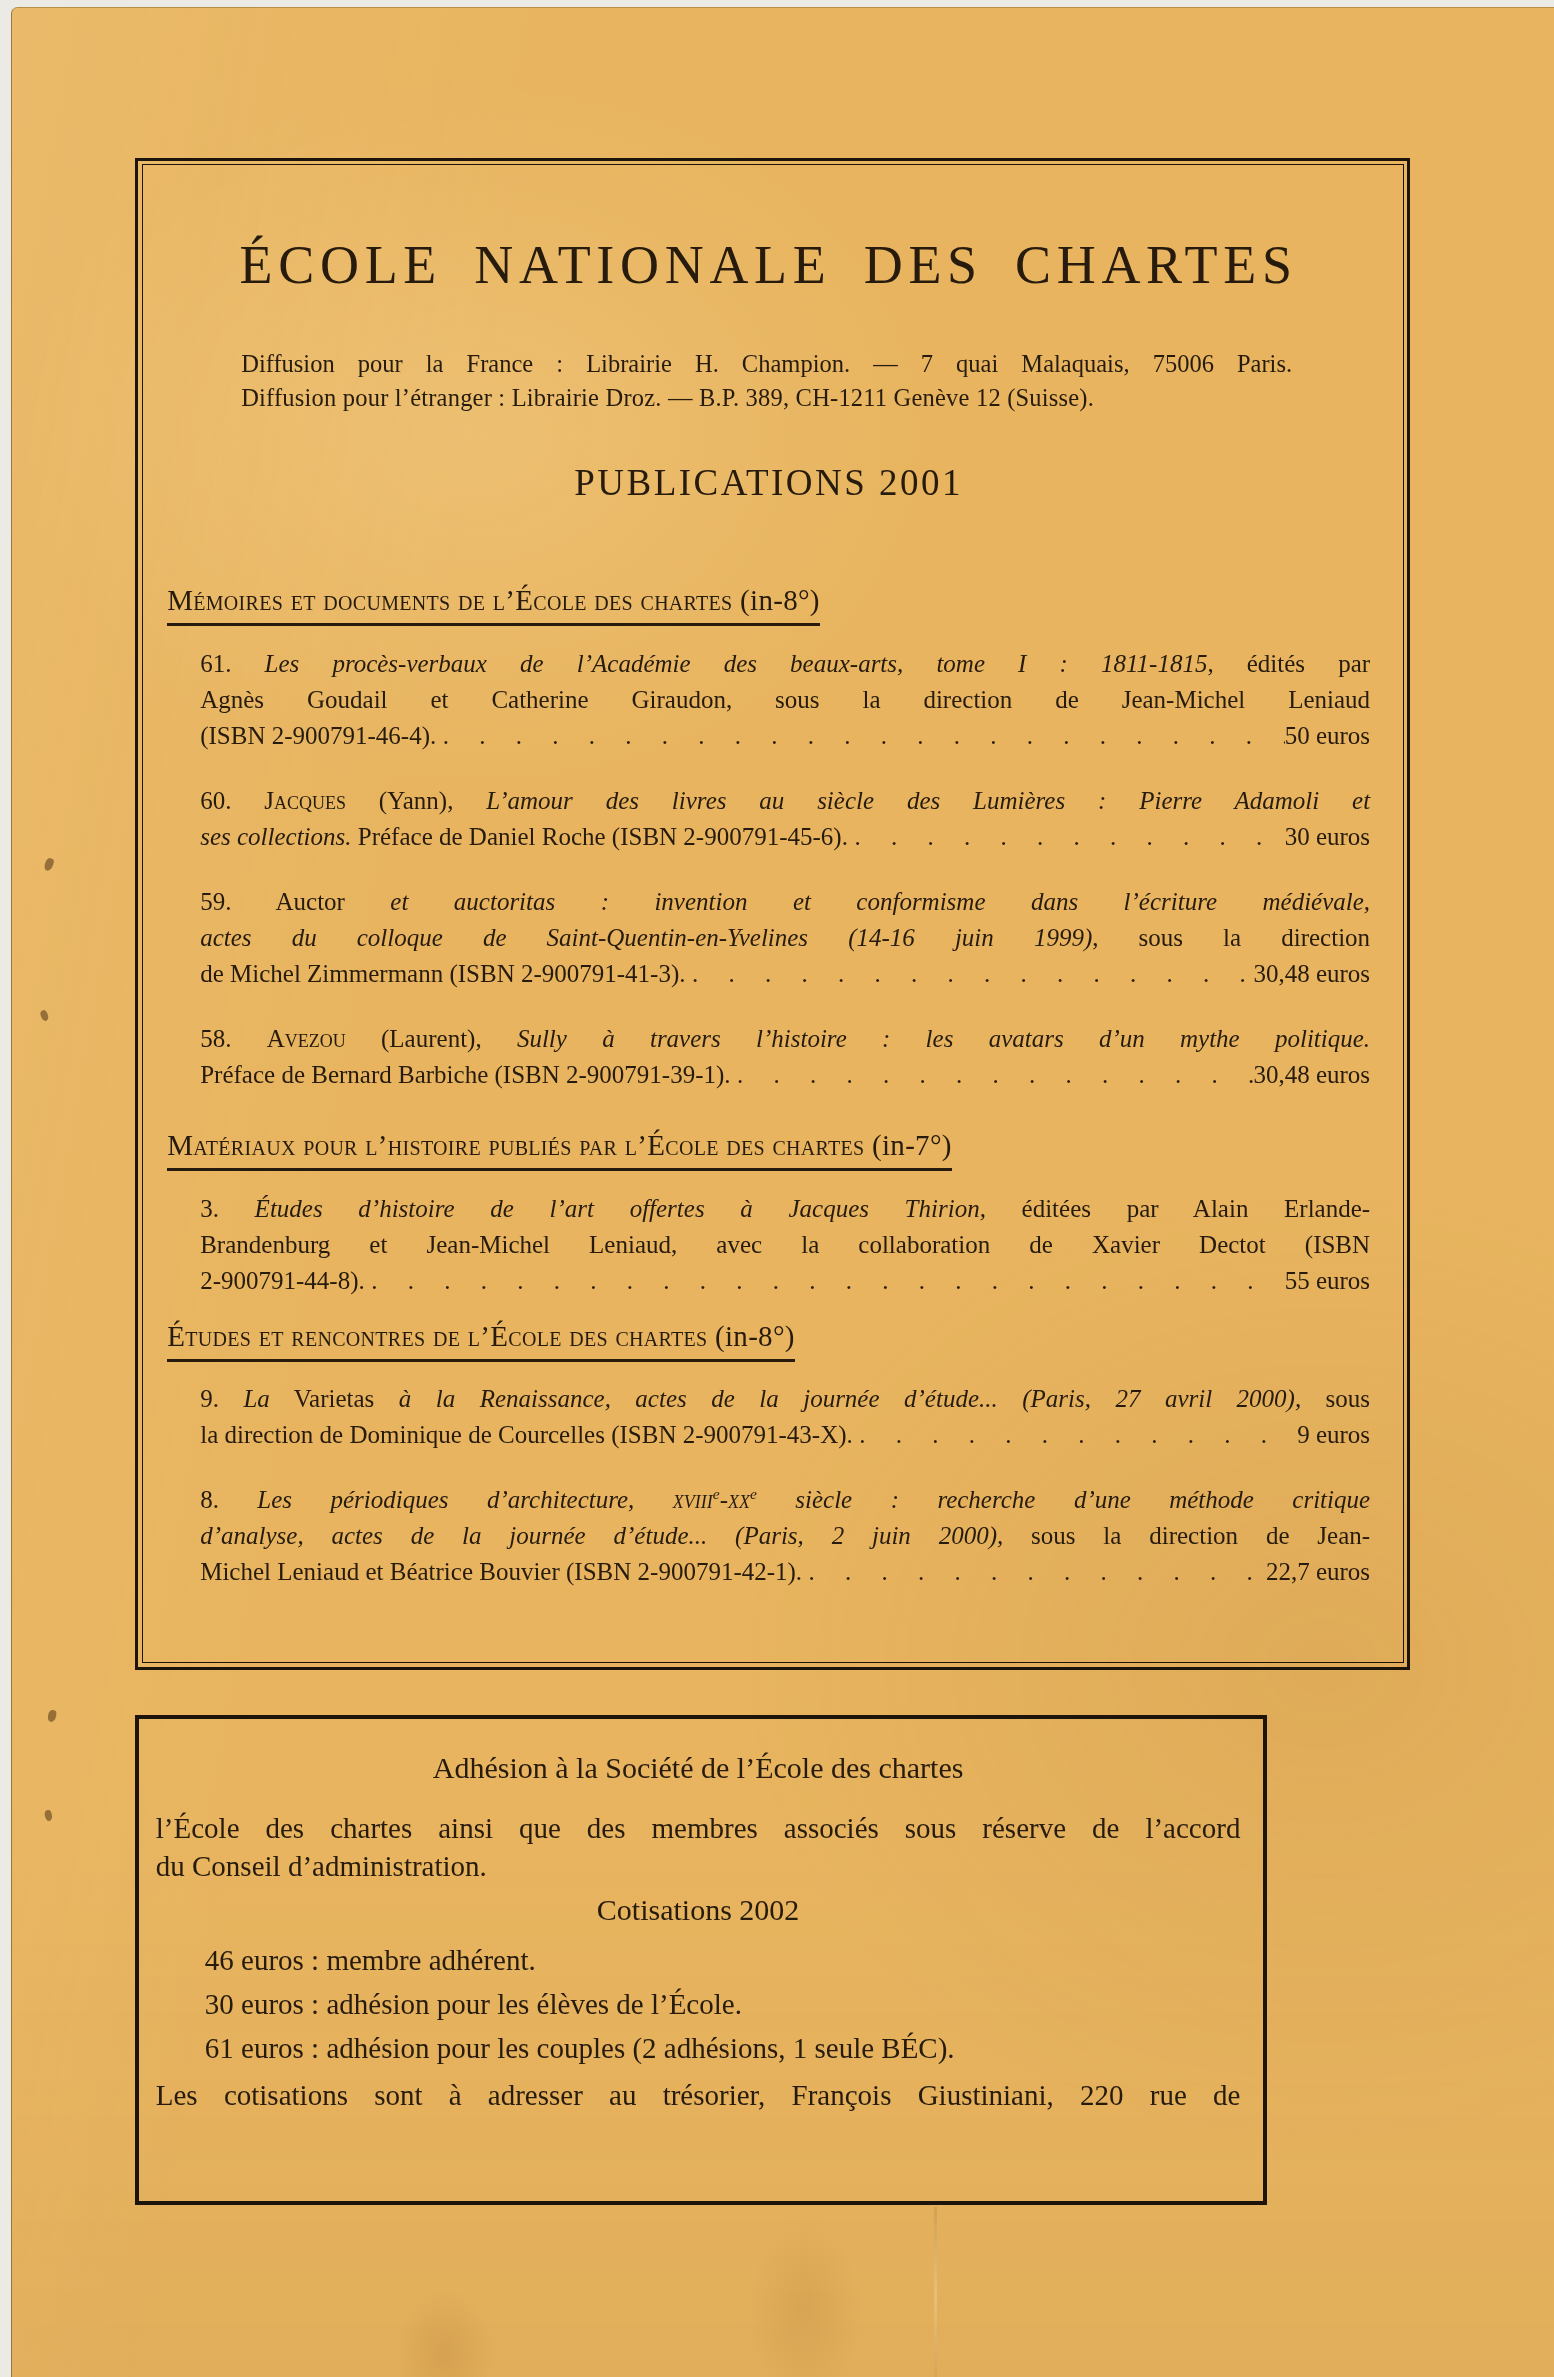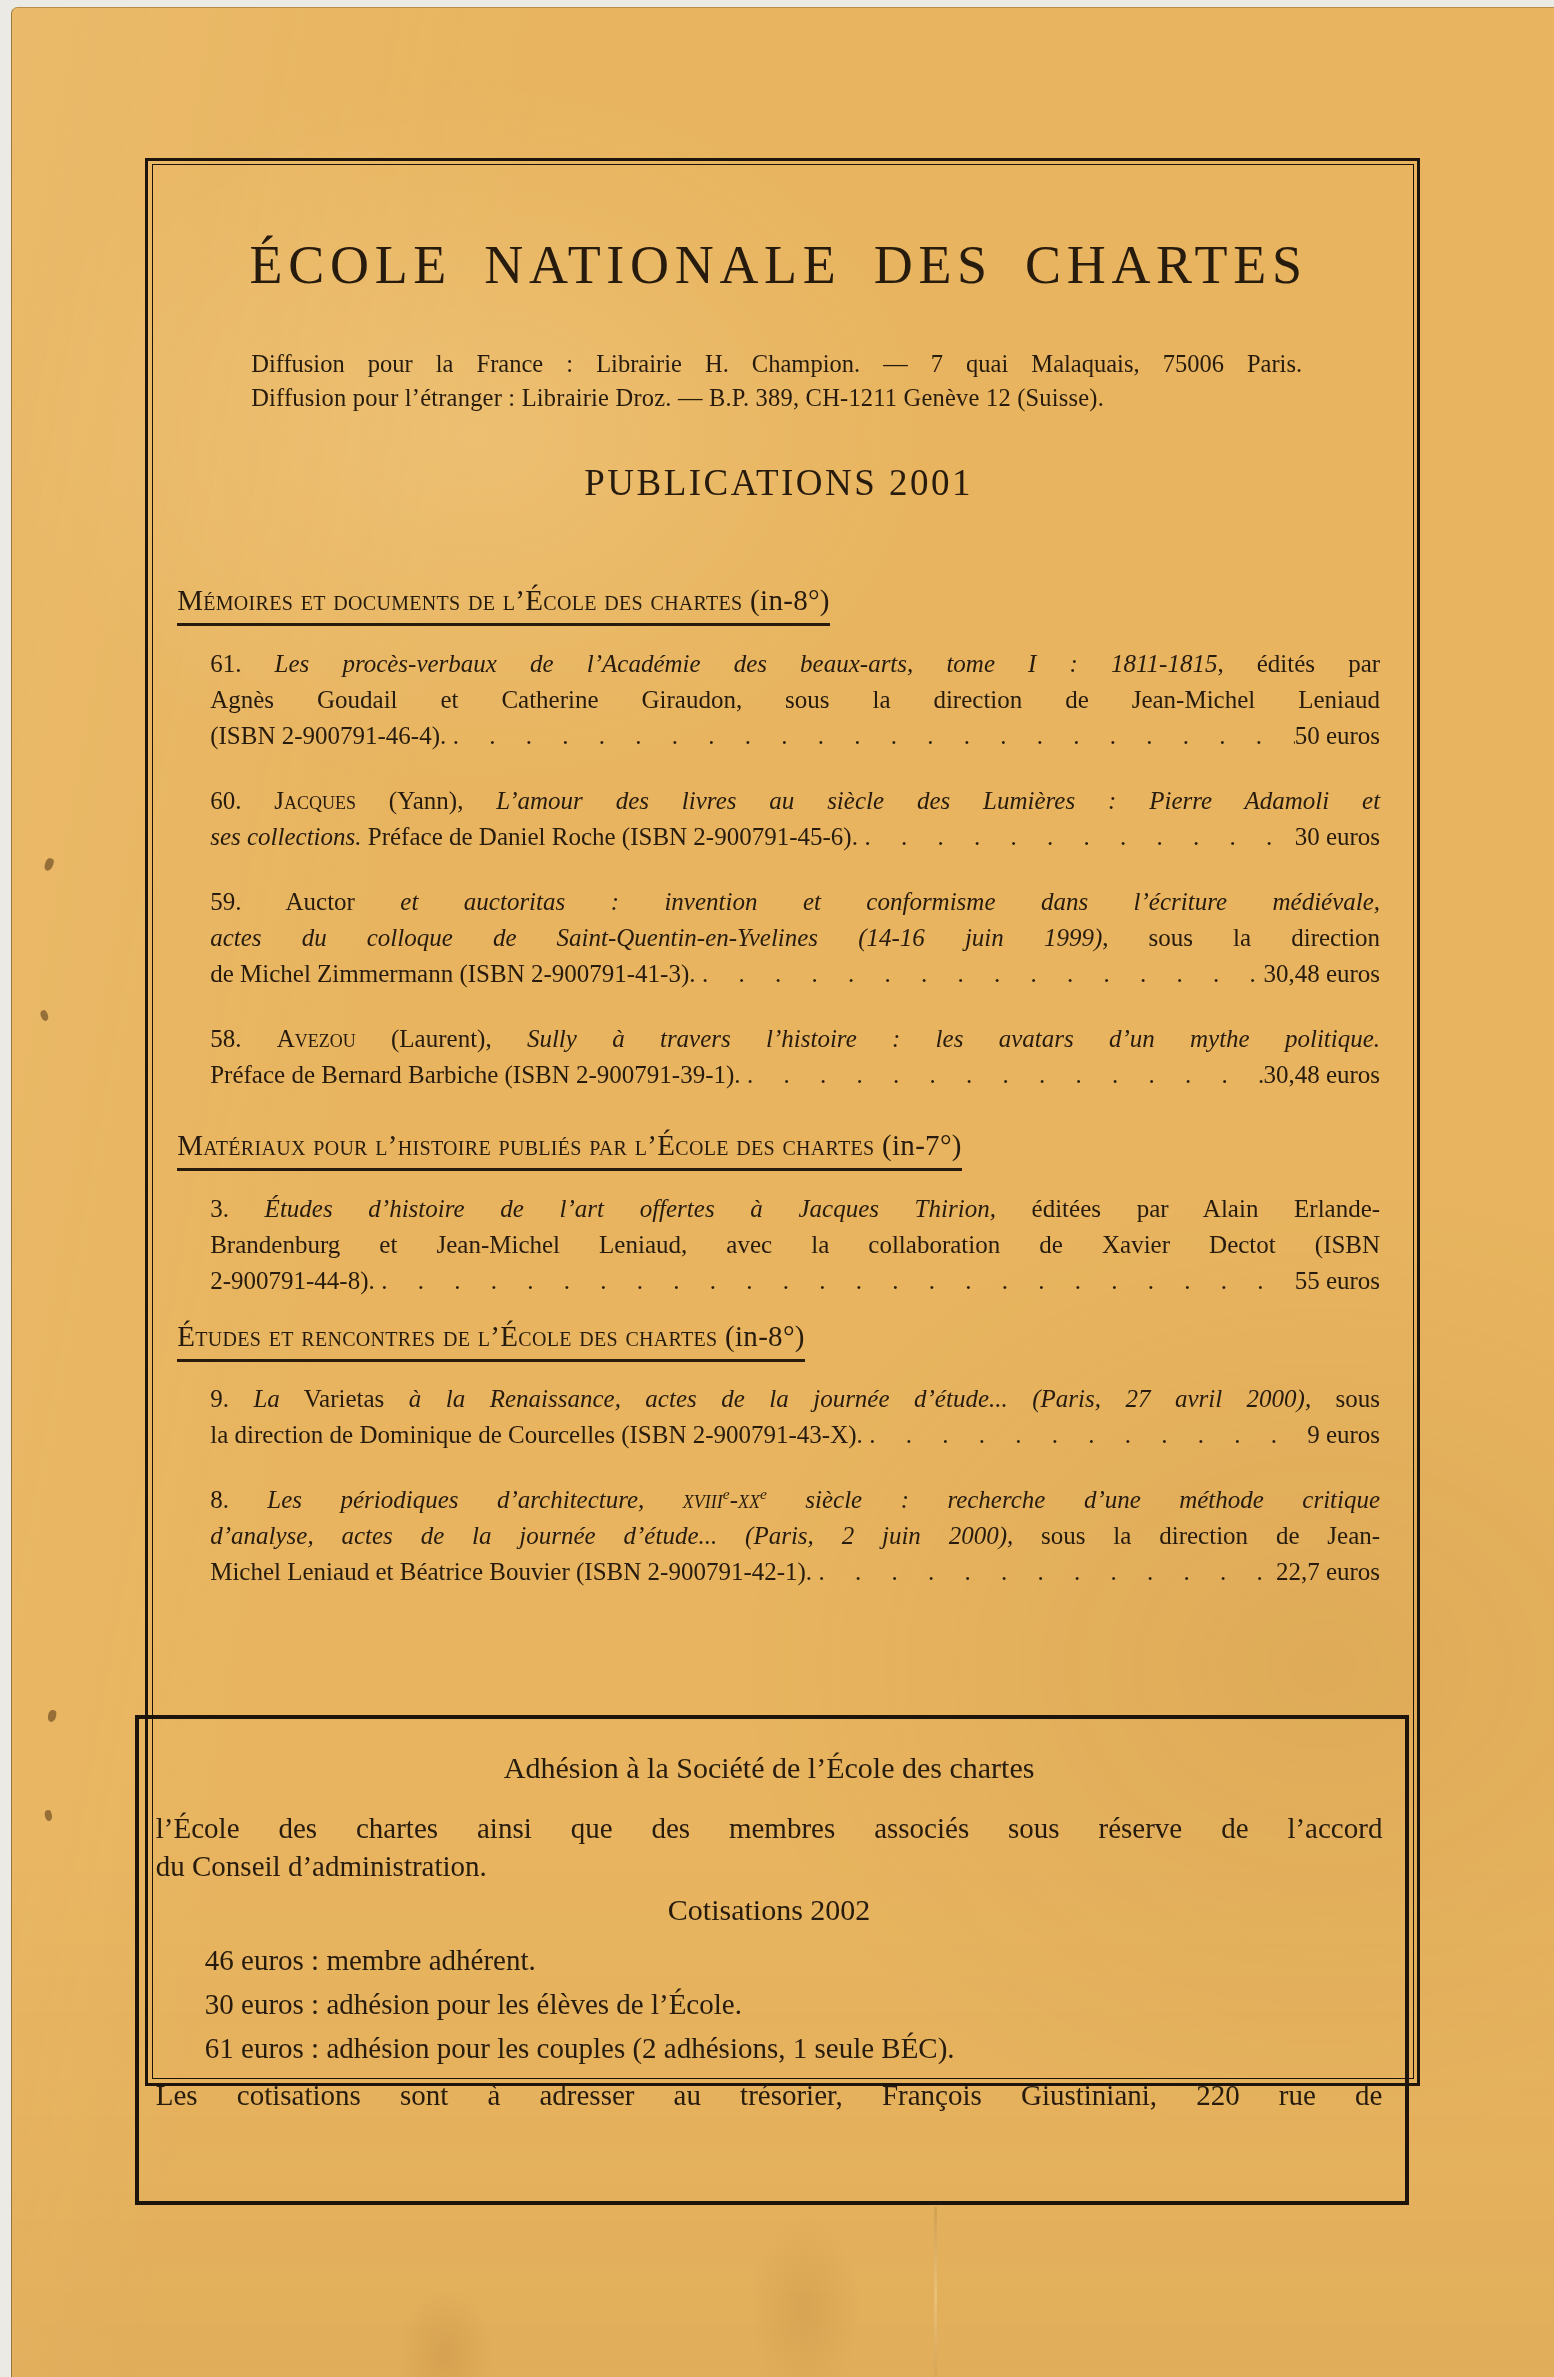--- a/index.html
+++ b/index.html
@@ -32,21 +32,21 @@
   .stain{position:absolute;border-radius:50%;pointer-events:none;}
   .stain.s1{left:384px;top:2281px;width:98px;height:131px;
     background:radial-gradient(ellipse at center, rgba(165,112,40,.20), transparent 70%);}
   .stain.s2{left:736px;top:2207px;width:114px;height:188px;
     background:radial-gradient(ellipse at center, rgba(150,100,35,.14), transparent 70%);}
   .crease{position:absolute;left:922px;top:2199px;width:2.5px;height:178px;
     background:linear-gradient(180deg, rgba(120,80,25,.16), rgba(255,240,200,.25), rgba(120,80,25,.10));}
 
   
   .frame-outer{
-    position:absolute;left:133px;top:150px;width:1275px;height:1928px;
+    position:absolute;left:123px;top:150px;width:1275px;height:1512px;
     border:3.3px solid var(--frame);box-sizing:border-box;
   }
   .frame-inner{
     position:absolute;inset:3.3px;border:1.6px solid var(--frame);box-sizing:border-box;
   }
   .main-content{position:absolute;left:24.5px;right:33px;top:0;bottom:0;}
 
   .page-title{
     margin-top:69px;text-align:center;
     font-size:54px;line-height:62px;letter-spacing:5.7px;word-spacing:13px;
@@ -82,21 +82,21 @@
   .isc{font-style:italic;font-variant:small-caps;}
   .isup{font-style:italic;vertical-align:super;font-size:0.62em;line-height:0;}
   .leader{
     flex:1 1 auto;overflow:hidden;white-space:nowrap;
     letter-spacing:.48em;padding:0 3.3px 0 6.5px;min-width:16.4px;
   }
   .price{white-space:nowrap;}
 
   
   .mem-box{
-    position:absolute;left:123px;top:1707px;width:1274px;height:490px;
+    position:absolute;left:123px;top:1707px;width:1132px;height:490px;
     border:4.1px solid var(--frame);box-sizing:border-box;
   }
   .mem-content{position:absolute;left:16.4px;right:23px;top:0;bottom:0;font-size:29px;}
   .mem-heading{margin-top:31px;text-align:center;font-size:30px;line-height:36px;}
   .mem-intro{margin-top:23px;line-height:38px;}
   .mem-intro .full-line{min-height:38px;}
   .mem-sub{margin-top:8.2px;text-align:center;font-size:30px;line-height:34px;}
   .fees{margin:18px 0 0 49px;}
   .fee{line-height:31px;margin-bottom:13px;}
   .mem-note{margin-top:4.9px;line-height:37px;}

